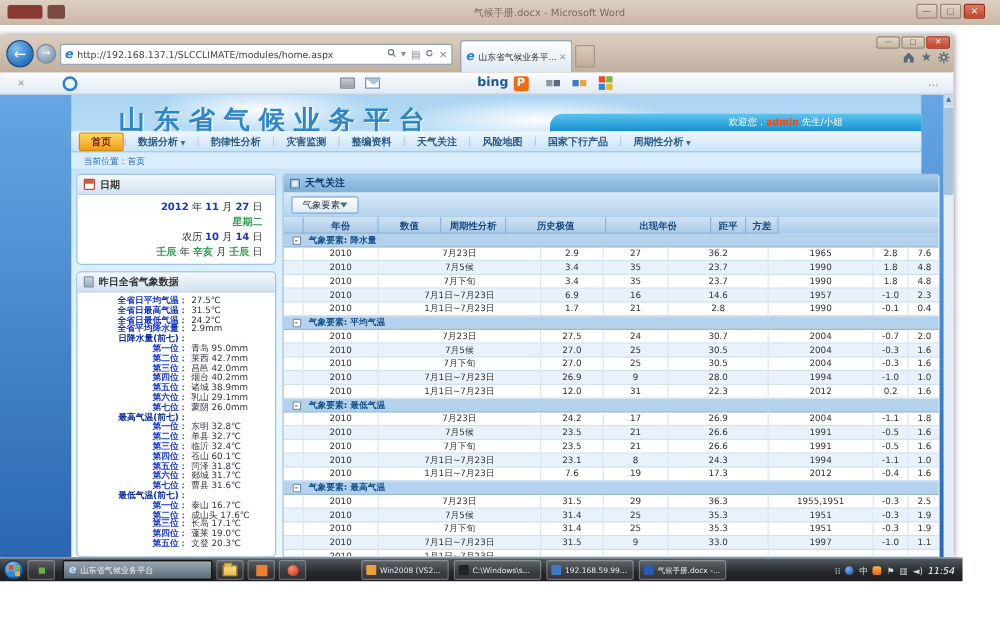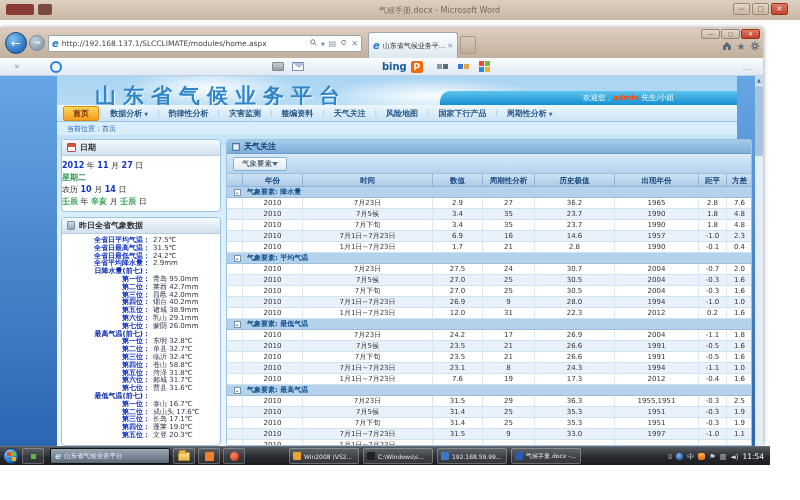--- a/index.html
+++ b/index.html
@@ -101,21 +101,21 @@
   
   .panel { background:rgba(255,255,255,.96); border:1px solid #9ec2e0; border-radius:4px; overflow:hidden; }
   #date-panel { left:61px; top:63px; width:160px; height:73px; }
   #weather-panel { left:61px; top:141px; width:160px; height:229px; }
   .panel-head { height:16px; background:linear-gradient(180deg,#f4f9fd,#d2e1ef);
     border-bottom:1px solid #b8cfe4; display:flex; align-items:center; padding:0 5px;
     font-size:8px; font-weight:bold; color:#333; gap:4px; }
   .cal-ic { width:9px; height:9px; background:#fff; border:1px solid #b05040; border-radius:1px; position:relative; }
   .cal-ic:before { content:""; position:absolute; left:0; top:0; width:100%; height:3px; background:#d05a3a; }
   .dev-ic { width:8px; height:9px; background:linear-gradient(#cdd8e2,#93a9bb); border:1px solid #7a90a4; border-radius:1px; }
-  #date-body { padding:4px 10px 0 0; text-align:left; font-size:8px; line-height:12px; color:#333; }
+  #date-body { padding:4px 10px 0 0; text-align:right; font-size:8px; line-height:12px; color:#333; }
   .d-num { color:#1535c5; font-weight:bold; }
   .d-green { color:#2e9e4f; font-weight:bold; }
   .d-txt { color:#333; }
   #weather-body { padding:3px 2px 0 0; font-size:7px; line-height:7.8px; }
   .w-line { display:flex; white-space:nowrap; }
   .w-label { width:88px; text-align:right; color:#1535c5; font-weight:bold; flex:none; }
   .w-line.section .w-label { color:#0a2aa5; }
   .w-value { margin-left:3px; color:#334; }
 
   
@@ -162,21 +162,21 @@
     border-radius:2px; background:linear-gradient(180deg,#9aa8b4,#5c6a76); display:flex;
     align-items:center; gap:3px; padding:0 4px; font-size:6.5px; color:#f0f4f8;
     overflow:hidden; white-space:nowrap; flex:none; }
   .task-win { width:70px; height:16px; margin-left:4px; border:1px solid rgba(255,255,255,.28);
     border-radius:2px; background:rgba(255,255,255,.10); display:flex; align-items:center;
     gap:3px; padding:0 3px; font-size:6px; color:#e8ecf0; overflow:hidden; white-space:nowrap; flex:none; }
   .tw-ic { width:8px; height:8px; border-radius:1px; flex:none; }
   #tray { position:absolute; right:6px; top:0; height:19px; display:flex; align-items:center; gap:4px; }
   .tray-ic { font-size:7px; color:#d8dce0; }
   .tray-dot { width:7px; height:7px; border-radius:50%; }
-  #clock { font-size:7.5px; color:#fff; }
+  #clock { font-size:7.5px; color:#fff;font-style:italic; }
   .folder-ic { width:12px; height:9px; background:linear-gradient(#ffe08a,#e8b84a);
     border:1px solid #b8902a; border-radius:1px; position:relative; }
   .folder-ic:before { content:""; position:absolute; top:-3px; left:0; width:5px; height:3px;
     background:#e8b84a; border:1px solid #b8902a; border-bottom:none; border-radius:1px 1px 0 0; }
 </style>
 </head>
 <body>
 
 <div id="screen">
 
@@ -388,21 +388,21 @@
             <div class="w-line rank">
               <span class="w-label">第二位：</span>
               <span class="w-value">单县 32.7℃</span>
             </div>
             <div class="w-line rank">
               <span class="w-label">第三位：</span>
               <span class="w-value">临沂 32.4℃</span>
             </div>
             <div class="w-line rank">
               <span class="w-label">第四位：</span>
-              <span class="w-value">苍山 58.8℃</span>
+              <span class="w-value">苍山 60.1℃</span>
             </div>
             <div class="w-line rank">
               <span class="w-label">第五位：</span>
               <span class="w-value">菏泽 31.8℃</span>
             </div>
             <div class="w-line rank">
               <span class="w-label">第六位：</span>
               <span class="w-value">郯城 31.7℃</span>
             </div>
             <div class="w-line rank">
@@ -444,21 +444,20 @@
         <div id="main-toolbar">
           <div id="filter-btn">
             <span>气象要素</span>
             <span class="tri-down"></span>
           </div>
         </div>
         <div id="data-table">
             <div class="trow thead">
               <div class="tcell" style="width: 16px;"></div>
               <div class="tcell" style="width: 60px;">年份</div>
-              <div class="tcell" style="width: 130px;">时间</div>
               <div class="tcell" style="width: 50px;">数值</div>
               <div class="tcell" style="width: 52px;">周期性分析</div>
               <div class="tcell" style="width: 80px;">历史极值</div>
               <div class="tcell" style="width: 84px;">出现年份</div>
               <div class="tcell" style="width: 28px;">距平</div>
               <div class="tcell" style="width: 26px;">方差</div>
             </div>
             <div class="trow group">
               <div class="tcell" style="width: 16px;">
                 <div class="expand-box">-</div>

